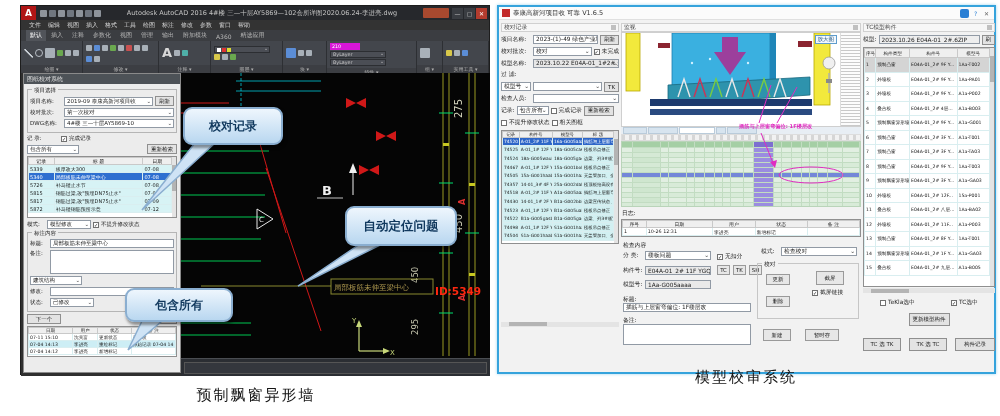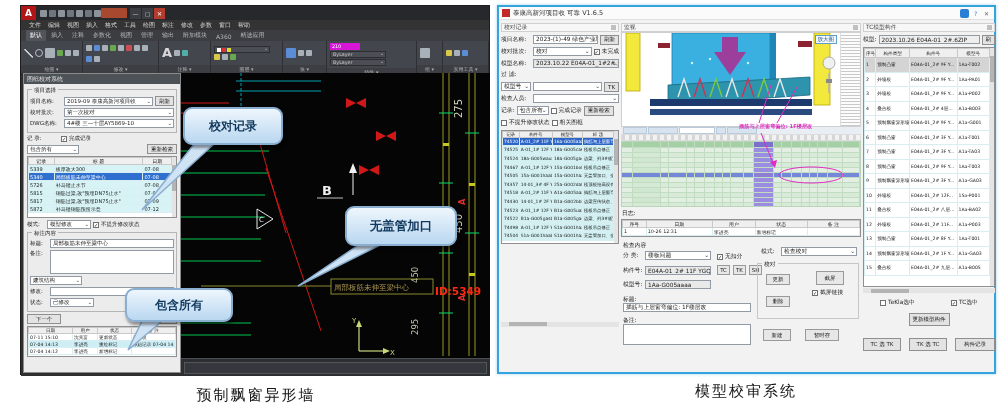--- a/index.html
+++ b/index.html
@@ -139,20 +139,21 @@
     <div class="acad-logo">A</div>
     <div class="qat">
       <span></span>
         <span></span>
         <span></span>
         <span></span>
         <span></span>
         <span></span>
         <span></span>
     </div>
+    <div class="ttl">Autodesk AutoCAD 2016   4#楼 三—十层AY5869—102会所详图2020.06.24-李进亮.dwg</div>
     <div class="infocenter"></div>
     <div class="winbtns">
       <span class="wb min"></span>
       <span class="wb max"></span>
       <span class="wb cls"></span>
     </div>
   </div>
   <div class="acad-menus">
       <span>文件</span>
       <span>编辑</span>
@@ -1220,21 +1221,21 @@
 </div>
 
 <svg class="abs tail" style="left:130px;top:140px" width="130" height="80">
   <polygon points="65,3 85,3 12,70" fill="#cfe3f5" stroke="#8aaed0" stroke-width="1.5"></polygon>
 </svg>
 <div class="abs callout" style="left:183px;top:107px;width:100px;height:38px;font-size:12px">校对记录</div>
 
 <svg class="abs tail" style="left:290px;top:242px" width="100" height="50">
   <polygon points="70,2 92,2 8,44" fill="#cfe3f5" stroke="#8aaed0" stroke-width="1.5"></polygon>
 </svg>
-<div class="abs callout" style="left:345px;top:206px;width:112px;height:40px;font-size:12.5px">无盖管加口</div>
+<div class="abs callout" style="left:345px;top:206px;width:112px;height:40px;font-size:12.5px">自动定位问题</div>
 
 <svg class="abs tail" style="left:118px;top:318px" width="70" height="36">
   <polygon points="24,3 44,3 10,32" fill="#cfe3f5" stroke="#8aaed0" stroke-width="1.5"></polygon>
 </svg>
 <div class="abs callout" style="left:125px;top:288px;width:108px;height:34px;font-size:12px">包含所有</div>
 
 <div class="abs caption" style="left:150px;top:386px;width:212px">预制飘窗异形墙</div>
-<div class="abs caption" style="left:640px;top:382px;width:212px">模型校审系统</div>
+<div class="abs caption" style="left:640px;top:368px;width:212px">模型校审系统</div>
 
 </body></html>

